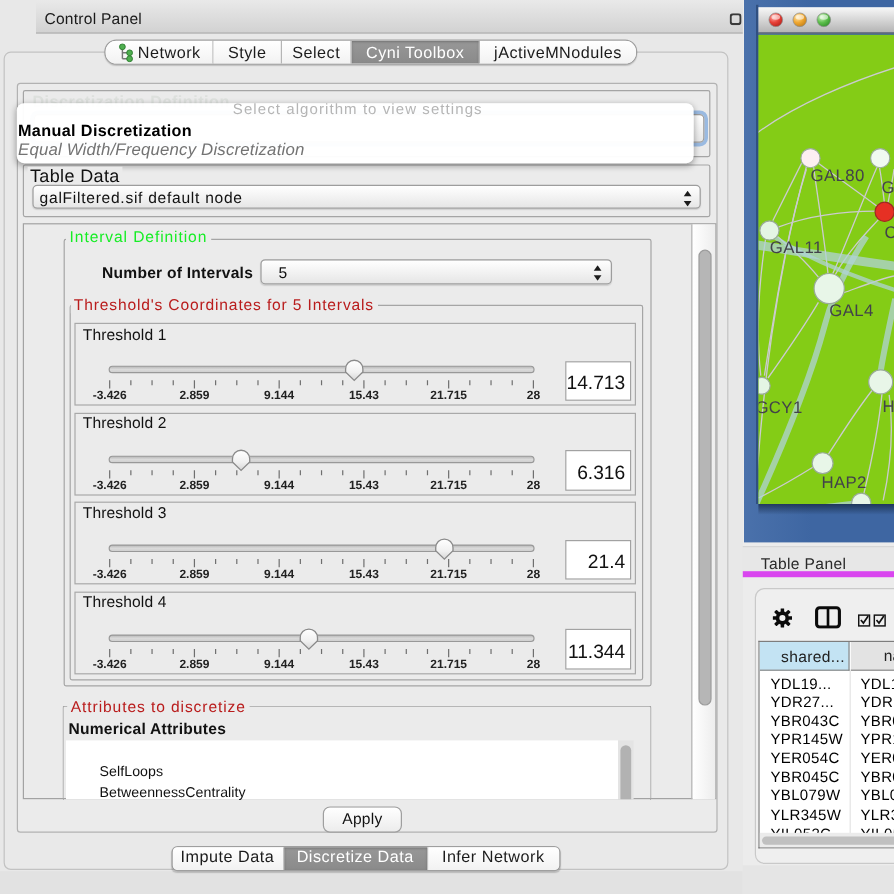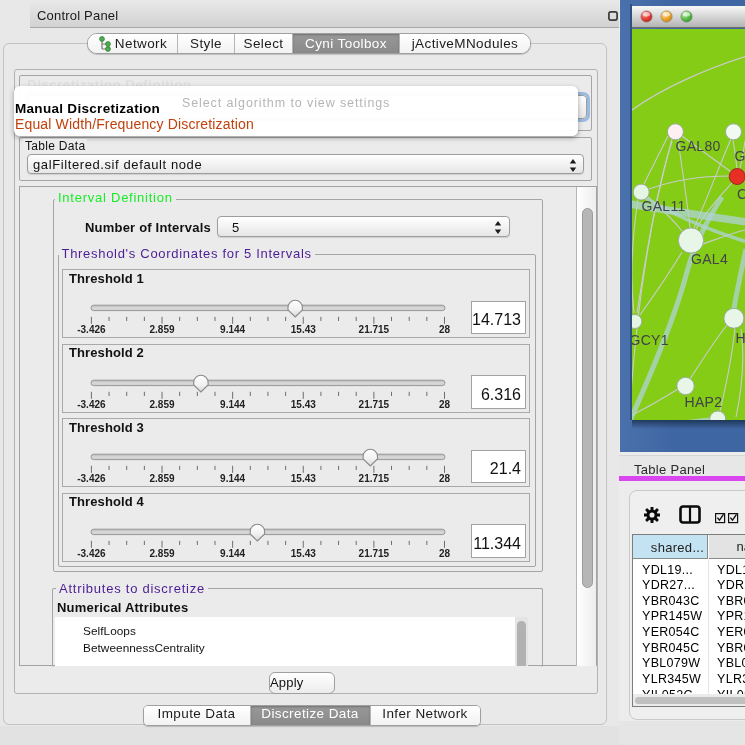--- a/index.html
+++ b/index.html
@@ -35,58 +35,58 @@
 #bottabs .tab { height:100%; font-size:13.5px; color:#1c1c1c; display:flex; align-items:flex-start; padding-top:0.5px; justify-content:center;
   background:linear-gradient(#ffffff,#f2f2f2); border-right:1px solid #b5b5b5; letter-spacing:0.4px; }
 #bottabs .tab:last-child { border-right:none; }
 #bottabs .tab.sel { background:linear-gradient(#989898,#8a8a8a); color:#fff;
   box-shadow:inset 0 1px 2px rgba(0,0,0,0.25); }
 
 
 .grp { position:absolute; border:1px solid #a5a5a5; border-radius:2px; }
 .gtitle { position:absolute; top:-7px; font-size:13px; background:#ebebeb; padding:0 3px; white-space:nowrap; letter-spacing:0.4px; }
 .green { color:#16ed25; }
-.blue { color:#4c1d95; }
+.blue { color:#b91c1c; }
 
 
 .combo { position:absolute; background:linear-gradient(#ffffff,#e6e6e6); border:1px solid #9d9d9d;
   border-radius:4px; box-shadow:0 1px 1px rgba(0,0,0,0.12); }
 .combo .ct { position:absolute; left:5px; top:1.5px; font-size:13px; color:#111; letter-spacing:0.6px; }
 .combo svg.arr { position:absolute; }
 
 
 .thr { position:absolute; left:62px; width:468px; height:69px; background:#ebebeb; border:1px solid #a9a9a9; }
-.thr .tt { position:absolute; left:6px; top:0.5px; font-size:13px; font-weight:bold; color:#111; letter-spacing:0.1px; }
+.thr .tt { position:absolute; left:6px; top:0.5px; font-size:13px; font-weight:normal; color:#111; letter-spacing:0.1px; }
 .thr .val { position:absolute; left:408px; top:30.5px; width:55px; height:33.5px; background:#fff;
   border:1px solid #a2a2a2; font-size:16px; color:#111; text-align:right; padding:9.5px 4px 0 0; }
 
 
 #mainsb { position:absolute; left:576px; top:187px; width:20px; height:479px;
   background:linear-gradient(to right,#ffffff,#ededed); border-left:1px solid #b5b5b5; }
 #mainsb .th { position:absolute; left:5px; top:21px; width:11px; height:380px; background:#b6b6b6;
   border:1px solid #9c9c9c; border-radius:6px; }
 
 
 #attrlist { position:absolute; left:55px; top:617px; width:460px; height:49px; background:#fff; }
-#attrlist { padding-top:6px; }
+#attrlist { padding-top:18px; }
 #attrlist div { font-size:11.8px; color:#111; padding-left:28px; height:17px; line-height:17px; letter-spacing:0.05px; }
 #listsb { position:absolute; left:515px; top:617px; width:13px; height:49px; background:#e4e4e4; }
 #listsb .th { position:absolute; left:2px; top:4px; width:9px; height:45px; background:#b2b2b2; border-radius:4.5px 4.5px 0 0; }
 
 
 #apply { position:absolute; left:269px; top:672px; width:66px; height:22px;
   background:linear-gradient(#ffffff,#ececec); border:1px solid #9f9f9f; border-radius:6px;
-  font-size:13px; color:#111; text-align:left; line-height:20px; letter-spacing:0.2px; }
+  font-size:13px; color:#111; text-align:center; line-height:20px; letter-spacing:0.2px; }
 
 
 #popup { position:absolute; left:14px; top:86px; width:564px; height:50px; background:rgba(255,255,255,0.97);
   border-radius:6px; box-shadow:0 2px 5px rgba(0,0,0,0.35); z-index:20; }
-#popup .hint { position:absolute; left:168px; top:-2.5px; font-size:12.5px; color:#b5b5b5; letter-spacing:0.9px;margin-top:12px; }
+#popup .hint { position:absolute; left:180px; top:-2.5px; font-size:12.5px; color:#b5b5b5; letter-spacing:0.9px; }
 #popup .i1 { position:absolute; left:1px; top:15px; font-size:13.5px; font-weight:bold; color:#000; letter-spacing:0.3px; }
-#popup .i2 { position:absolute; left:1px; top:30px; font-size:14px; color:#c2410c; letter-spacing:0.15px; }
+#popup .i2 { position:absolute; left:1px; top:30px; font-size:14px; color:#737373; letter-spacing:0.15px;font-style:italic; }
 
 
 #right { position:absolute; left:619px; top:0; width:126px; height:745px; background:#ececec; }
 #netwin { position:absolute; left:1px; top:0; width:125px; height:451.5px;
   background:linear-gradient(to right,#4a71ab,#3e66a2 45%,#3e66a2); }
 #netdark { position:absolute; left:10.5px; top:4px; width:2.5px; height:416px; background:rgba(30,55,95,0.55); }
 #nettitle { position:absolute; left:13px; top:6px; width:113px; height:22px;
   background:linear-gradient(#f8f8f8,#b4b4b4); border-bottom:1px solid #6e6e6e; }
 #netcanvas { position:absolute; left:13px; top:29px; width:131px; height:391px; background:#84cc16; overflow:hidden; }
 #netshadow { position:absolute; left:13px; top:420px; width:113px; height:9px;
@@ -144,21 +144,21 @@
       <div class="tab" style="width:58px">Select</div>
       <div class="tab sel" style="width:107px">Cyni Toolbox</div>
       <div class="tab" style="width:130px">jActiveMNodules</div>
     </div>
 
     <div class="grp" style="left:19px;top:75px;width:573px;height:56px;"></div>
     <div class="abs" style="left:25px;top:77px;font-size:13.5px;font-weight:bold;color:#dde0dd;padding:0 2px;letter-spacing:0.4px;z-index:1">Discretization Definition</div>
     <div class="combo" style="left:28px;top:95px;width:559px;height:24px;box-shadow:0 0 0 3px rgba(110,160,220,0.65);"></div>
 
     <div class="grp" style="left:19px;top:137px;width:573px;height:44px;"></div>
-    <div class="abs" style="left:23px;top:139px;font-size:12px;color:#111;background:#ebebeb;padding:0 2px;letter-spacing:0.3px;z-index:21">Table Data</div>
+    <div class="abs" style="left:23px;top:139px;font-size:15px;color:#111;background:#ebebeb;padding:0 2px;letter-spacing:0.3px;z-index:21">Table Data</div>
     <div class="combo" style="left:27px;top:154px;width:557px;height:20px;z-index:21">
       <div class="ct">galFiltered.sif default node</div>
       <svg class="arr" style="right:6px;top:4px" width="8" height="13" viewBox="0 0 8 13">
         <path d="M4 0 L7.2 4.6 L0.8 4.6 Z" fill="#1c1c1c"></path>
           <path d="M4 13 L7.2 8.4 L0.8 8.4 Z" fill="#1c1c1c"></path>
       </svg>
     </div>
 
     <div class="abs" style="left:19px;top:186px;width:578px;height:480px;border:1px solid #a2a2a2;"></div>
     <div id="mainsb">
@@ -329,21 +329,21 @@
       <div>BetweennessCentrality</div>
     </div>
     <div id="listsb">
         <div class="th"></div>
       </div>
 
     <div id="apply">Apply</div>
 
     <div class="abs" style="left:0;top:726px;width:619px;height:19px;background:#e2e2e2;"></div>
     <div id="bottabs">
-      <div class="tab" style="width:107px">Impute Data</div>
+      <div class="tab" style="width:93px">Impute Data</div>
       <div class="tab sel" style="width:120px">Discretize Data</div>
       <div class="tab" style="width:109px">Infer Network</div>
     </div>
 
     <div id="popup">
       <div class="hint">Select algorithm to view settings</div>
       <div class="i1">Manual Discretization</div>
       <div class="i2">Equal Width/Frequency Discretization</div>
     </div>
   </div>

